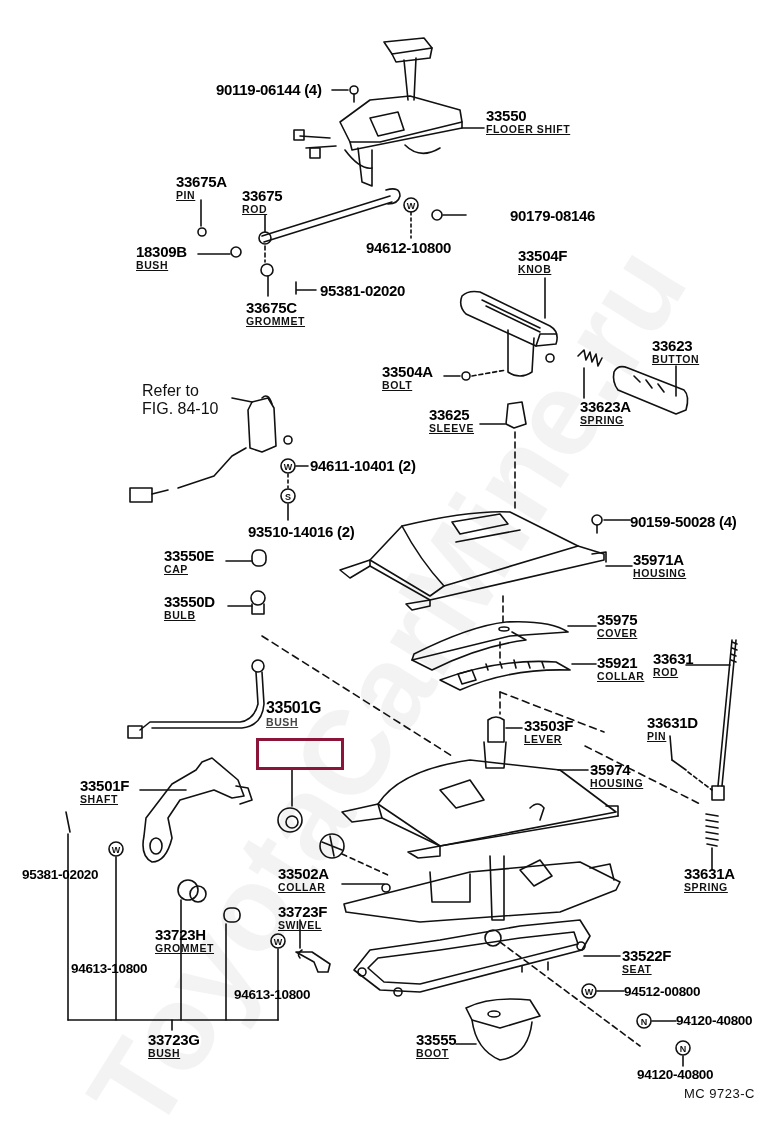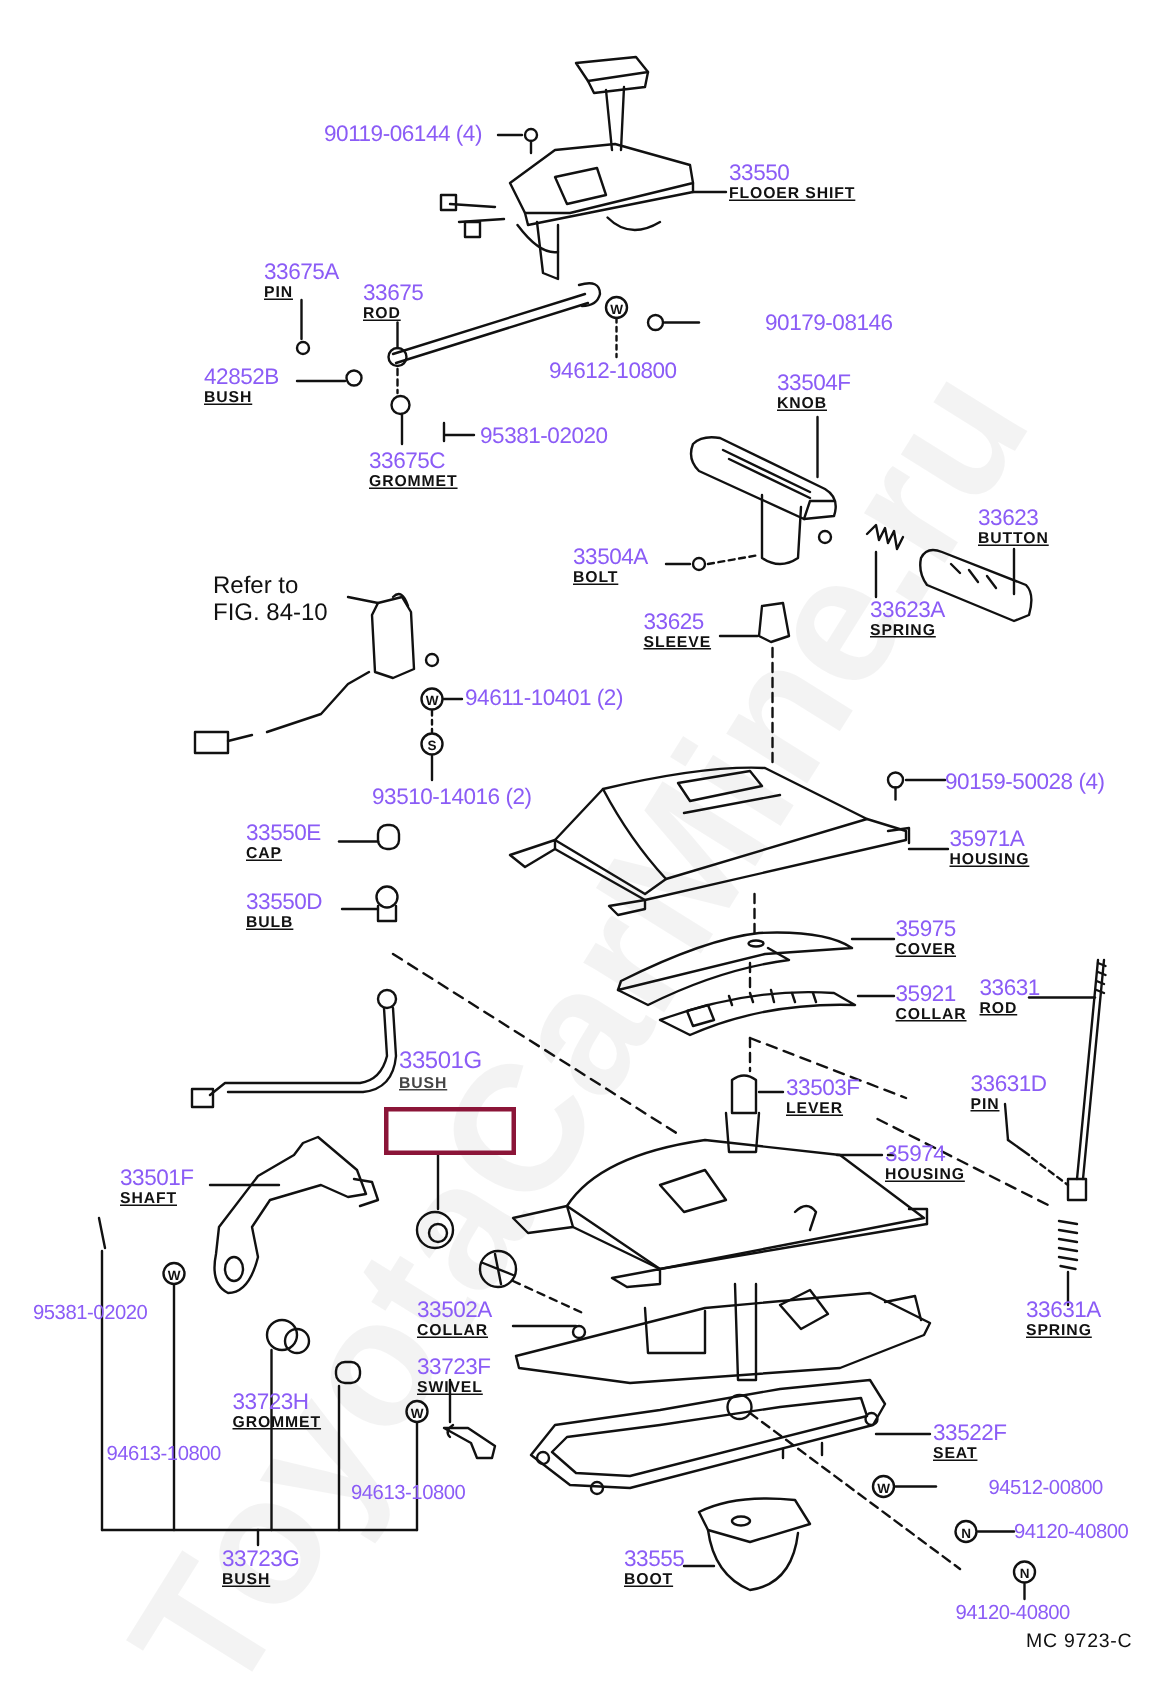--- a/index.html
+++ b/index.html
@@ -1,20 +1,20 @@
 <!DOCTYPE html>
 <html><head>
 <meta charset="utf-8">
 <style>
   html,body{margin:0;padding:0;background:#ffffff;}
   body{width:776px;height:1132px;position:relative;overflow:hidden;font-family:"Liberation Sans","DejaVu Sans",sans-serif;color:#111;}
   #stage{position:absolute;left:0;top:0;width:776px;height:1132px;}
   #art{position:absolute;left:0;top:0;}
   .lbl{position:absolute;white-space:nowrap;line-height:1;}
-  .pn{font-size:15px;font-weight:normal;letter-spacing:-0.3px;color:#8b5cf6;}
+  .pn{font-size:15px;font-weight:bold;letter-spacing:-0.3px;color:#000000;}
   .nm{font-size:10.5px;font-weight:bold;letter-spacing:0.6px;color:#111;margin-top:1px;text-decoration:underline;}
   .ref{font-size:16px;line-height:1.15;}
   .code{font-size:13px;letter-spacing:0.5px;}
   .hl{position:absolute;border:3px solid #8b1538;box-sizing:border-box;}
   .watermark{position:absolute;left:10px;top:360px;font-size:120px;font-weight:bold;color:#000;opacity:0.045;transform:rotate(-58deg);transform-origin:0 0;white-space:nowrap;pointer-events:none;top:1080px;left:60px;}
 </style>
 </head>
 <body>
 
 <div id="stage">
@@ -319,21 +319,21 @@
   </div>
 
   <div class="lbl" style="left:242px;top:188px;">
     <div class="pn">33675</div>
     <div class="nm">ROD</div>
   </div>
 
   <div class="lbl pn" style="left:470px;top:208px;margin-left:40px;"><span>90179-08146</span></div>
 
   <div class="lbl" style="left:136px;top:244px;">
-    <div class="pn">42852B</div>
+    <div class="pn">18309B</div>
     <div class="nm">BUSH</div>
   </div>
 
   <div class="lbl pn" style="left:366px;top:240px;"><span>94612-10800</span></div>
 
   <div class="lbl pn" style="left:320px;top:283px;"><span>95381-02020</span></div>
 
   <div class="lbl" style="left:246px;top:300px;">
     <div class="pn">33675C</div>
     <div class="nm">GROMMET</div>
@@ -455,21 +455,21 @@
 
   <div class="lbl pn" style="left:71px;top:962px;font-size:13.5px;"><span>94613-10800</span></div>
 
   <div class="lbl" style="left:622px;top:948px;">
     <div class="pn">33522F</div>
     <div class="nm">SEAT</div>
   </div>
 
   <div class="lbl pn" style="left:234px;top:988px;font-size:13.5px;"><span>94613-10800</span></div>
 
-  <div class="lbl pn" style="left:624px;top:985px;font-size:13.5px;margin-left:35px;"><span>94512-00800</span></div>
+  <div class="lbl pn" style="left:624px;top:985px;font-size:13.5px;"><span>94512-00800</span></div>
 
   <div class="lbl" style="left:148px;top:1032px;">
     <div class="pn">33723G</div>
     <div class="nm">BUSH</div>
   </div>
 
   <div class="lbl pn" style="left:676px;top:1014px;font-size:13.5px;"><span>94120-40800</span></div>
 
   <div class="lbl" style="left:416px;top:1032px;">
     <div class="pn">33555</div>

